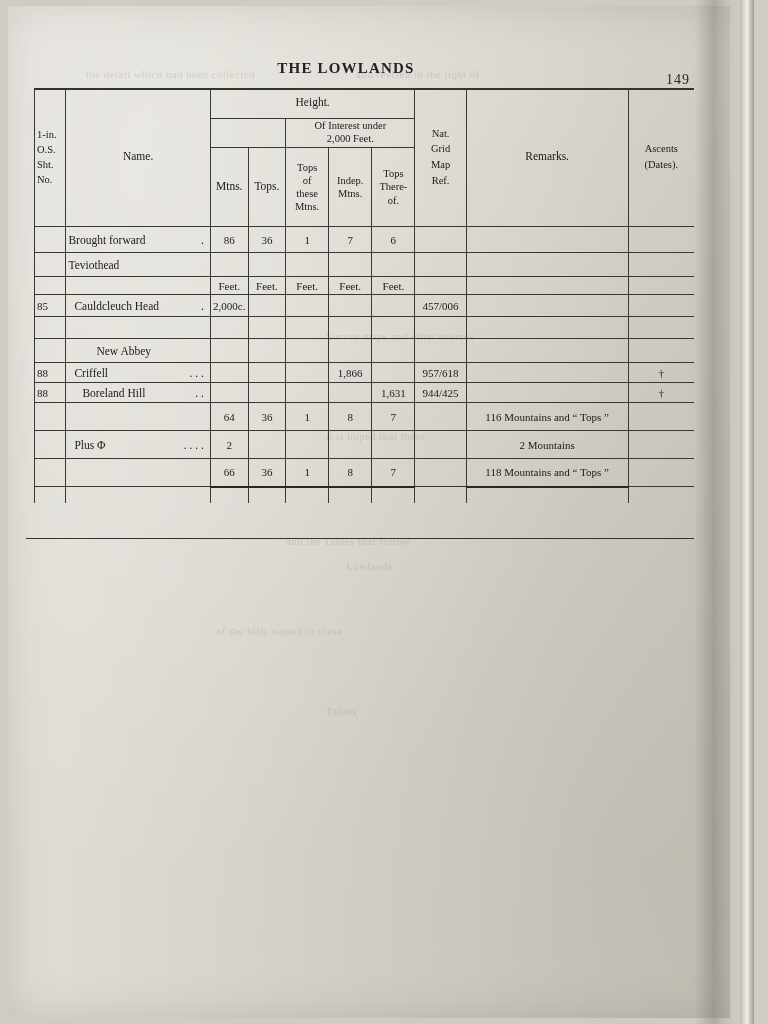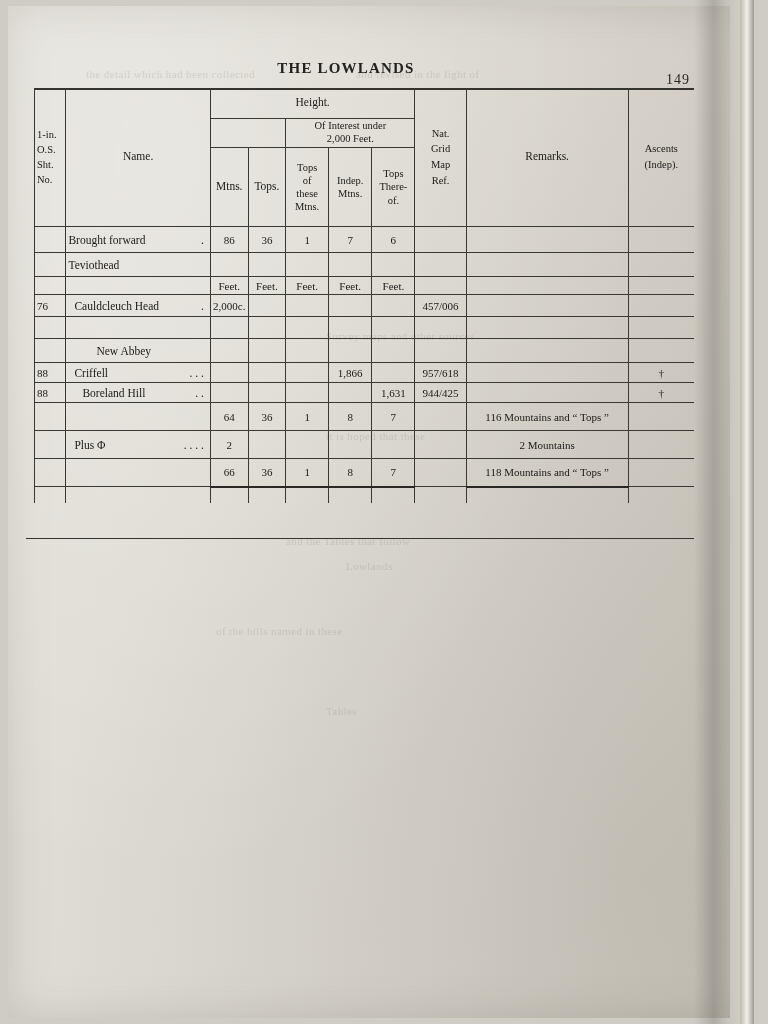--- a/index.html
+++ b/index.html
@@ -211,21 +211,21 @@
           <td class="hd no-top" colspan="5" style="height:28px;">Height.</td>
           <td class="hd hd-small no-top" rowspan="4" style="line-height:1.5;">
             <div>Nat.</div>
             <div>Grid</div>
             <div>Map</div>
             <div>Ref.</div>
           </td>
           <td class="hd no-top" rowspan="4">Remarks.</td>
           <td class="hd hd-small no-top no-right" rowspan="4" style="line-height:1.5;">
             <div>Ascents</div>
-            <div>(Indep).</div>
+            <div>(Dates).</div>
           </td>
         </tr>
 
         <tr>
           <td class="no-top no-bottom" style="border-left:none;border-right:none;"></td>
           <td class="no-top no-bottom" style="border-left:none;border-right:none;"></td>
           <td class="hd hd-small" colspan="3" style="height:26px; line-height:1.2;">
             <div>Of Interest under</div>
             <div>2,000 Feet.</div>
           </td>
@@ -288,21 +288,21 @@
           <td class="c">Feet.</td>
           <td class="c">Feet.</td>
           <td class="c">Feet.</td>
           <td class="c">Feet.</td>
           <td class="c"></td>
           <td class="c"></td>
           <td class="c no-right"></td>
         </tr>
 
         <tr style="height:22px;">
-          <td class="sheet">76</td>
+          <td class="sheet">85</td>
           <td class="cellname" style="padding-left:8px;">
             <span>Cauldcleuch Head</span>
             <span class="leader">.</span>
           </td>
           <td class="c">2,000c.</td>
           <td class="c"></td>
           <td class="c"></td>
           <td class="c"></td>
           <td class="c"></td>
           <td class="c">457/006</td>

